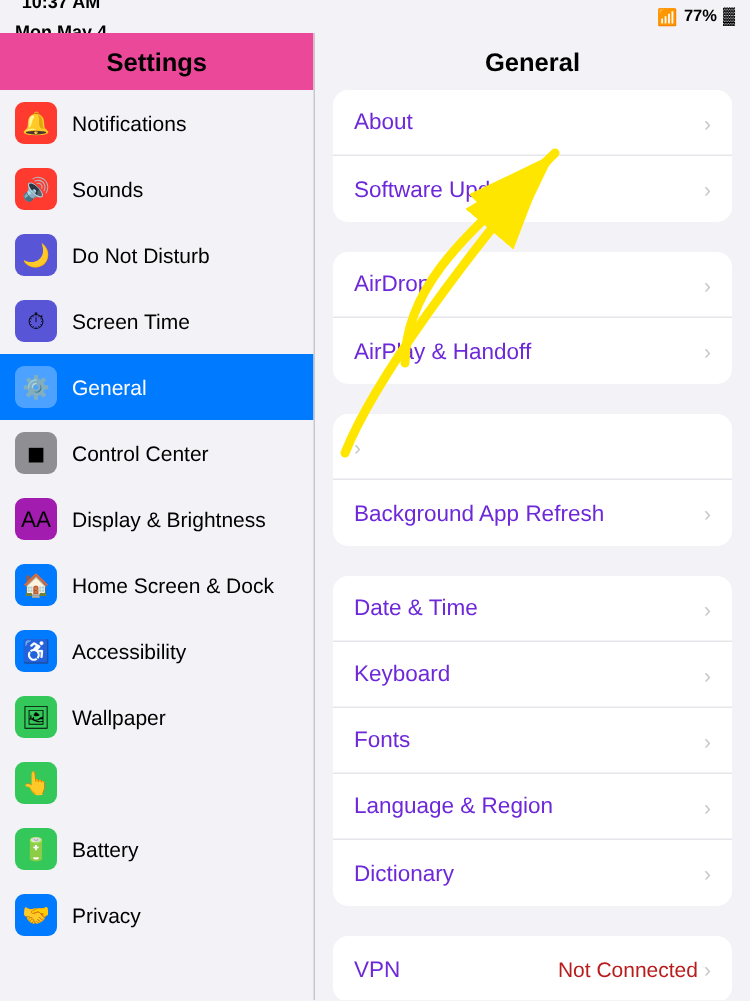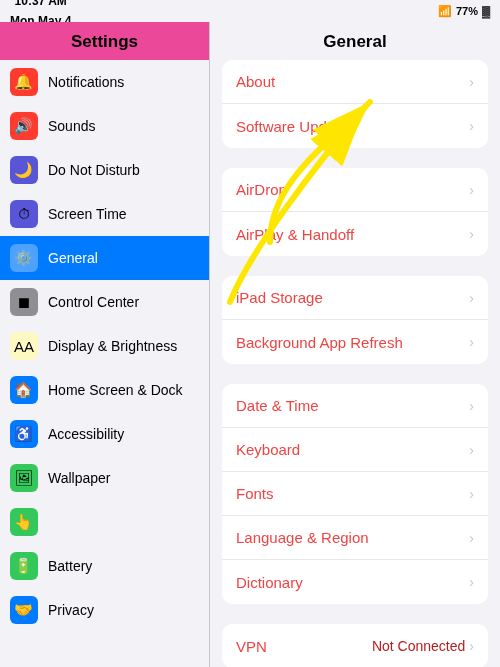--- a/index.html
+++ b/index.html
@@ -106,21 +106,21 @@
       align-items: center;
       justify-content: space-between;
       padding: 11px 14px;
       min-height: 44px;
       border-bottom: 1px solid #e5e5ea;
       cursor: pointer;
     }
     .settings-row:last-child { border-bottom: none; }
     .row-label {
       font-size: 15px;
-      color: #ef4444;
+      color: #6d28d9;
     }
     .row-right {
       display: flex;
       align-items: center;
       gap: 4px;
     }
     .row-value {
       font-size: 14px;
       color: #b91c1c;
     }
@@ -184,21 +184,21 @@
         </div>
         <div class="sidebar-item active">
           <div class="icon-box" style="background: rgba(255, 255, 255, 0.3);">⚙️</div>
           <span class="item-label">General</span>
         </div>
         <div class="sidebar-item">
           <div class="icon-box" style="background: rgb(142, 142, 147);">◼</div>
           <span class="item-label">Control Center</span>
         </div>
         <div class="sidebar-item">
-          <div class="icon-box" style="background: #fef9c3; text-align: center;">AA</div>
+          <div class="icon-box" style="background: #a21caf; text-align: center;">AA</div>
           <span class="item-label">Display &amp; Brightness</span>
         </div>
         <div class="sidebar-item">
           <div class="icon-box" style="background: rgb(0, 122, 255);">🏠</div>
           <span class="item-label">Home Screen &amp; Dock</span>
         </div>
         <div class="sidebar-item">
           <div class="icon-box" style="background: rgb(0, 122, 255);">♿</div>
           <span class="item-label">Accessibility</span>
         </div>
@@ -247,21 +247,20 @@
             </div>
             <div class="settings-row">
               <span class="row-label">AirPlay &amp; Handoff</span>
               <div class="row-right">
                 <span class="chevron">›</span>
               </div>
             </div>
           </div>
           <div class="settings-group">
             <div class="settings-row">
-              <span class="row-label">iPad Storage</span>
               <div class="row-right">
                 <span class="chevron">›</span>
               </div>
             </div>
             <div class="settings-row">
               <span class="row-label">Background App Refresh</span>
               <div class="row-right">
                 <span class="chevron">›</span>
               </div>
             </div>

